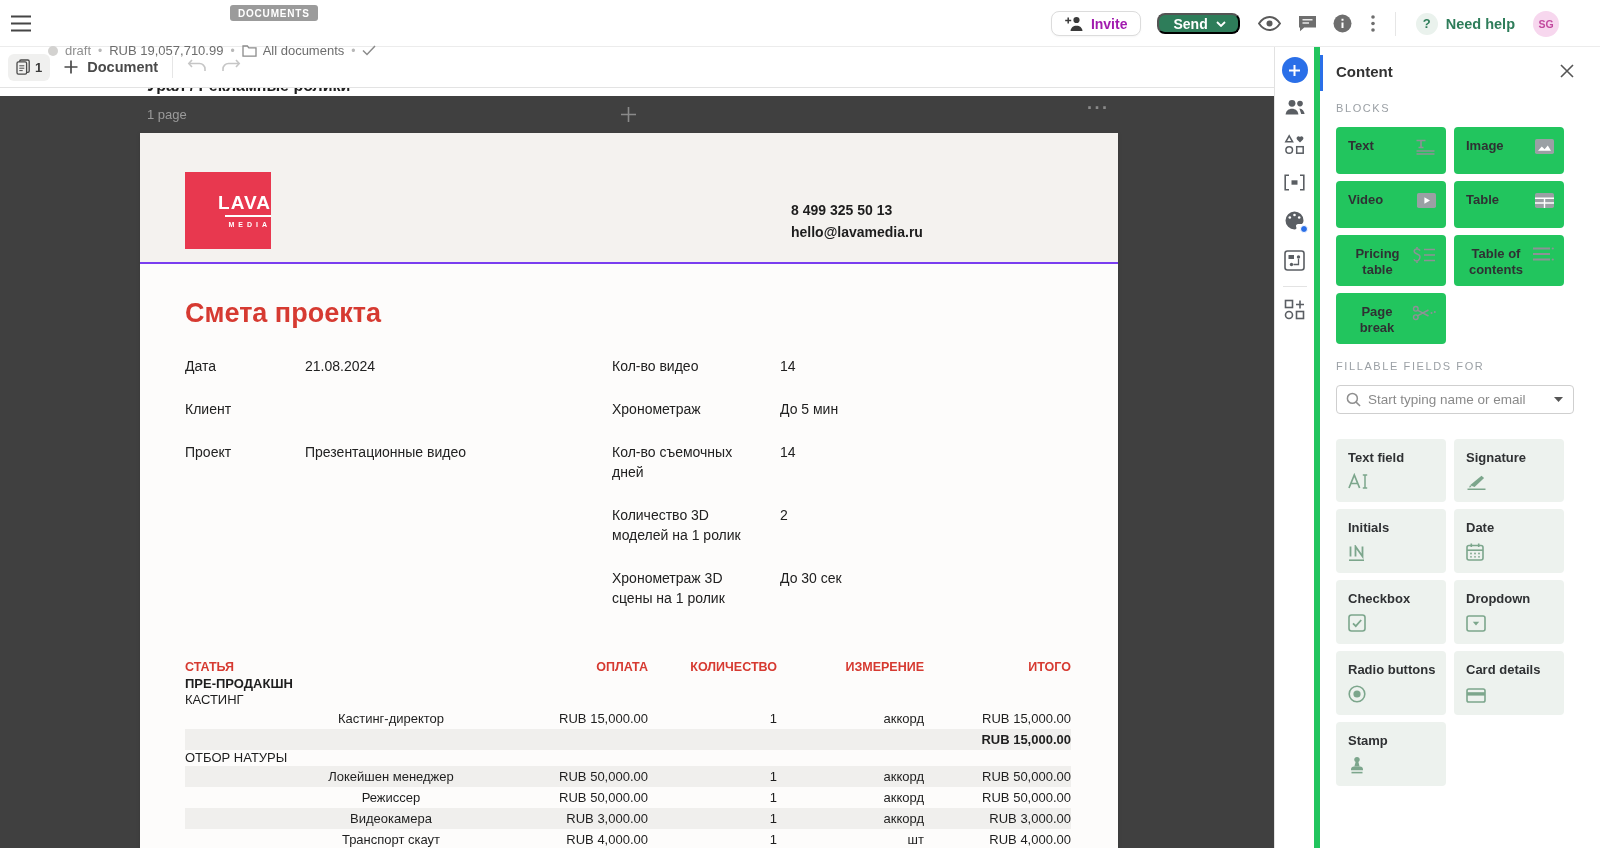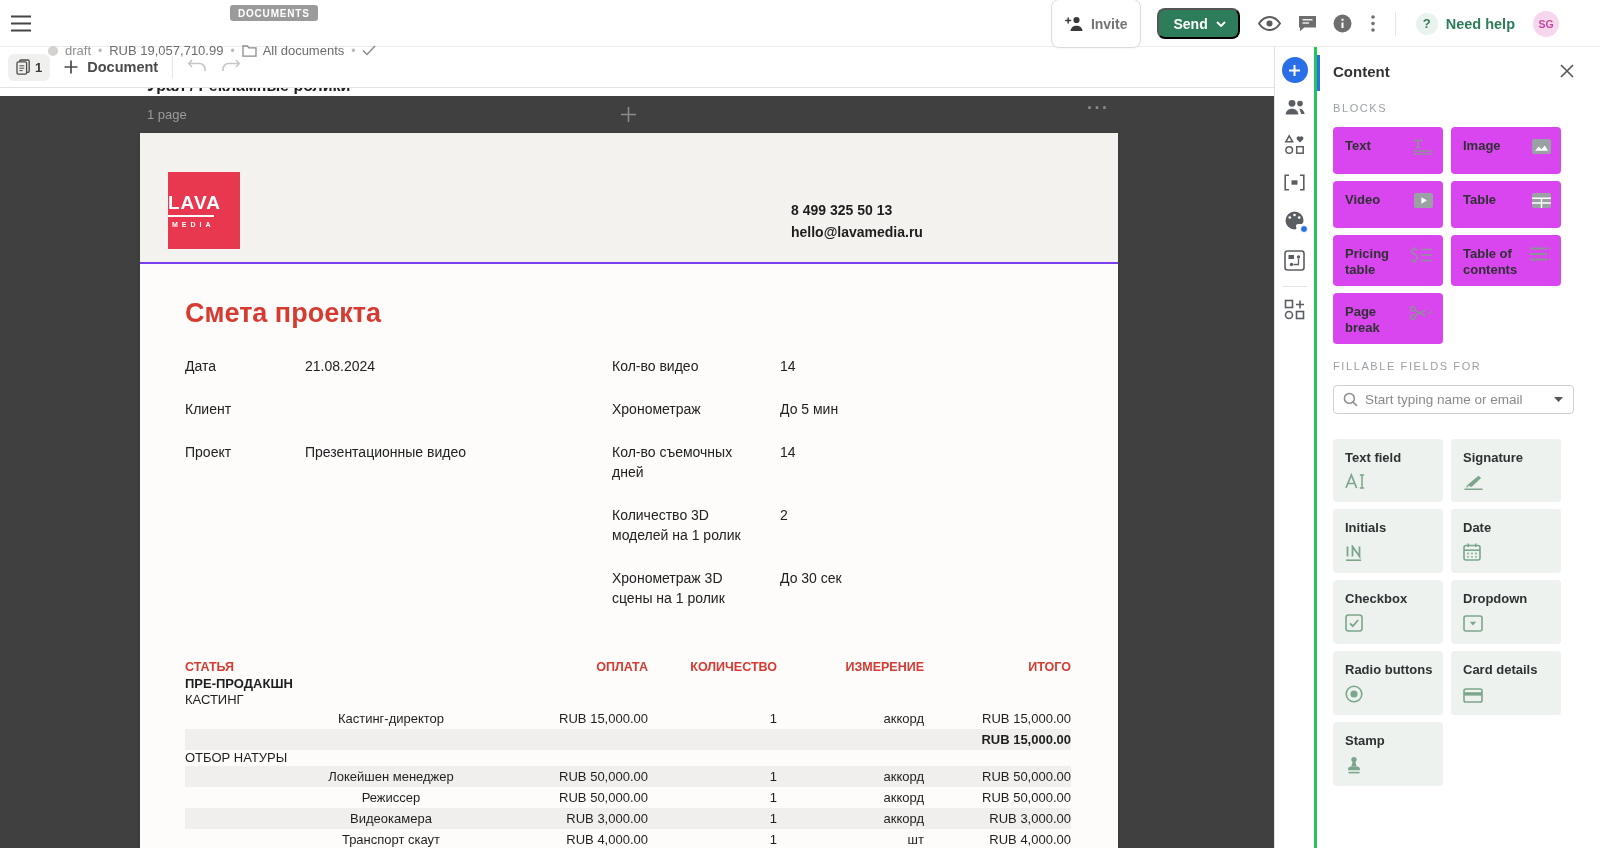--- a/index.html
+++ b/index.html
@@ -8,22 +8,22 @@
   
   .topbar { position:relative; height:47px; background:#fff; border-bottom:1px solid #ececec; z-index:5; }
   .hamburger { position:absolute; left:10px; top:15px; width:22px; height:17px; cursor:pointer; }
   .doc-badge { position:absolute; left:230px; top:5px; background:#9b9b9b; color:#fff; font-size:10px; font-weight:bold; letter-spacing:.8px; padding:3px 8px 2px; border-radius:3px; }
   .statusrow { position:absolute; left:48px; top:28px; display:flex; align-items:center; gap:7px; font-size:13px; color:#8f8f8f;margin-top:15px; }
   .statusrow .dot { width:10px; height:10px; border-radius:50%; background:#d3d2d0; }
   .sep::before { content:"•"; color:#b8b8b8; font-size:12px; }
   .amount { color:#6d6d6d; }
   .alldocs { color:#6d6d6d; display:flex; align-items:center; gap:6px; }
   .tb-right { position:absolute; right:0; top:0; height:47px; display:flex; align-items:center; padding-right:41px; }
-  .btn-invite { height:49px; padding:0 13px; border:1px solid #dcdcdc; border-radius:8px; background:#fff; display:flex; align-items:center; gap:7px; font-size:14px; color:#737373; font-weight:bold; margin-right:16px; cursor:pointer; box-shadow:0 1px 2px rgba(0,0,0,.04); }
-  .btn-send { height:31px; padding:0 12px 0 14px; border-radius:8px; background:#2e7d5a; color:#fff; display:flex; align-items:center; gap:8px; font-size:14px; font-weight:bold; margin-right:18px; cursor:pointer; }
+  .btn-invite { height:25px; padding:0 13px; border:1px solid #dcdcdc; border-radius:8px; background:#fff; display:flex; align-items:center; gap:7px; font-size:14px; color:#a21caf; font-weight:bold; margin-right:16px; cursor:pointer; box-shadow:0 1px 2px rgba(0,0,0,.04); }
+  .btn-send { height:21px; padding:0 12px 0 14px; border-radius:8px; background:#2e7d5a; color:#fff; display:flex; align-items:center; gap:8px; font-size:14px; font-weight:bold; margin-right:18px; cursor:pointer; }
   .tb-ic { color:#666; margin-right:17px; cursor:pointer; display:flex; align-items:center; }
   .tb-divider { width:1px; height:24px; background:#e6e6e6; margin:0 20px 0 2px; }
   .needhelp { display:flex; align-items:center; gap:8px; margin-right:18px; cursor:pointer; }
   .q-circle { width:22px; height:22px; border-radius:50%; background:#eaf2ed; color:#2e7d5a; font-size:13px; font-weight:bold; display:flex; align-items:center; justify-content:center; }
   .needhelp span.txt { color:#2e7d5a; font-size:14.5px; font-weight:bold; }
   .avatar { width:26px; height:26px; border-radius:50%; background:#f7d7ee; color:#c2499e; font-size:10.5px; font-weight:bold; display:flex; align-items:center; justify-content:center; cursor:pointer; }
 
   
   .main { display:flex; height:801px; }
   .left { width:1274px; display:flex; flex-direction:column; }
@@ -41,21 +41,21 @@
   .titleclip { height:8px; background:#fff; overflow:hidden; padding-left:147px; }
   .titleclip span { display:block; font-size:16px; font-weight:bold; color:#1f1f1f; transform:translateY(-11px); white-space:nowrap; }
   .canvas-head { height:37px; position:relative; }
   .pagecount { position:absolute; left:147px; top:11px; font-size:13px; color:#9b9b9b; }
   .addblock { position:absolute; left:620px; top:10px; color:#8a8a8a; cursor:pointer; }
   .morebtn { position:absolute; left:1087px; top:2px; color:#8a8a8a; font-size:18px; font-weight:bold; letter-spacing:1.5px; cursor:pointer; }
 
   
   .page { margin-left:140px; width:978px; height:715px; background:#fdfcfb; box-shadow:0 1px 4px rgba(0,0,0,.13); }
   .page-header { height:129px; background:#f4f2ef; position:relative; }
-  .logo { position:absolute; left:28px; top:39px; width:72px; height:77px; background:#e8384f; color:#fff; display:flex; flex-direction:column; align-items:flex-start; justify-content:center; }
+  .logo { position:absolute; left:45px; top:39px; width:86px; height:77px; background:#e8384f; color:#fff; display:flex; flex-direction:column; align-items:flex-end; justify-content:center; }
   .logo .l1 { font-size:19px; font-weight:bold; letter-spacing:1px; line-height:19px; }
   .logo .lsep { width:46px; height:2px; background:#fff; margin:3px 0 4px; }
   .logo .l2 { font-size:7px; font-weight:bold; letter-spacing:4px; text-indent:4px; }
   .contact { position:absolute; left:651px; top:66px; font-size:14px; font-weight:bold; color:#1d1d1d; line-height:22px; }
   .purple { height:2px; background:#7a3df0; }
   .page-body { padding:34px 47px 0 45px; }
   .doctitle { font-size:27px; font-weight:bold; color:#d63a31; }
 
   .fields { display:flex; margin-top:27px; }
   .fcol-left { width:427px; flex-shrink:0; }
@@ -77,29 +77,29 @@
   .trow.subtotal .c5 { font-weight:bold; }
 
   
   .rail { width:40px; background:#fff; border-left:1px solid #e2e2e2; display:flex; flex-direction:column; align-items:center; padding-top:10px; flex-shrink:0; }
   .rail-plus { width:26px; height:26px; border-radius:50%; background:#2a6fe8; display:flex; align-items:center; justify-content:center; margin-bottom:16px; cursor:pointer; }
   .rail-ic { color:#5a5e63; margin-bottom:19px; cursor:pointer; position:relative; display:flex; }
   .rail-div { width:24px; height:1px; background:#e3e3e3; margin:-4px 0 12px; }
   .blue-dot { position:absolute; right:-3px; bottom:-2px; width:8px; height:8px; border-radius:50%; background:#2a6fe8; border:1.5px solid #fff; }
 
   
-  .panel { width:286px; background:#fff; border-left:3px solid #22c55e; position:relative; padding:14px 26px 0 16px; }
+  .panel { width:286px; background:#fff; border-left:6px solid #22c55e; position:relative; padding:14px 26px 0 16px; }
   .indicator { position:absolute; left:0; top:8px; width:3px; height:36px; background:#2a6fe8; }
   .panel-head { display:flex; justify-content:space-between; align-items:center; height:20px; margin-bottom:21px; }
   .panel-title { font-size:15px; font-weight:bold; color:#333; }
   .close-x { color:#555; cursor:pointer; display:flex; }
   .seclabel { font-size:11px; color:#9ba0a5; letter-spacing:1.6px; margin-bottom:13px; }
   .cardgrid { display:grid; grid-template-columns:110px 110px; gap:7px 8px; margin-bottom:16px; }
   .card { border-radius:4px; min-height:47px; padding:11px 10px 8px 12px; display:flex; justify-content:space-between; gap:6px; font-size:13px; font-weight:bold; color:#2f3133; line-height:16px; cursor:grab; }
-  .bcard { background:#d946ef; }
+  .bcard { background:#22c55e;text-align:center; }
   .bcard .ic { color:#8e9196; flex-shrink:0; margin-top:1px; }
   .fcard { background:#edf2ee;flex-direction:column; }
   .fcard .ic { color:#7ca68c; flex-shrink:0; margin-top:1px; }
   .search { height:29px; border:1px solid #cfcfcf; border-radius:4px; background:#fff; display:flex; align-items:center; padding:0 9px; gap:7px; margin-bottom:25px; }
   .search input { border:none; outline:none; flex:1; min-width:0; font-size:13.5px; color:#444; background:transparent; }
   .search input::placeholder { color:#8a8a8a; }
   .search .caret { color:#555; display:flex; cursor:pointer; }
 </style>
 </head>
 <body>

